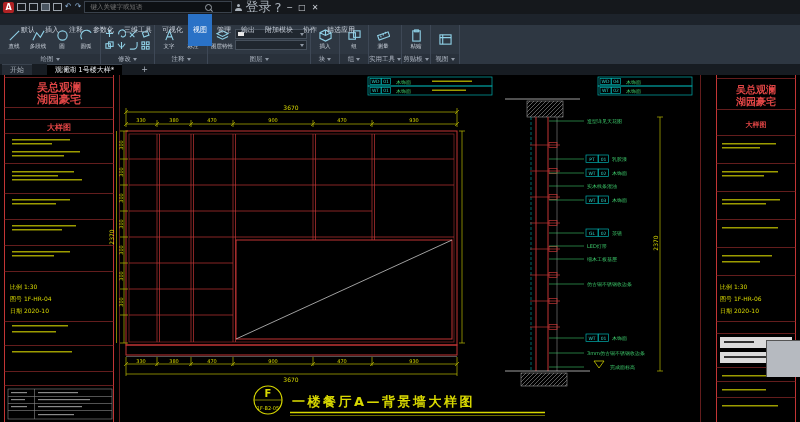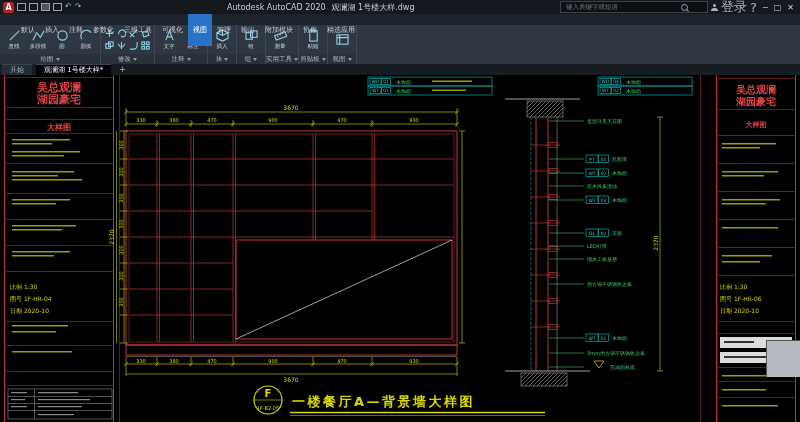--- a/index.html
+++ b/index.html
@@ -36,21 +36,21 @@
   .bigbtn{width:22px;height:27px;display:flex;flex-direction:column;align-items:center;justify-content:center;gap:1px;}
   .bigbtn .cap{color:#cfd6df;font-size:5.5px;white-space:nowrap;}
   .ic{width:13px;height:13px;stroke:#8fd0e6;fill:none;stroke-width:1.2;}
   .ics{width:9px;height:9px;stroke:#8fd0e6;fill:none;stroke-width:1.2;}
   .smgrid{display:grid;grid-template-columns:repeat(4,11px);grid-auto-rows:11px;gap:1px;align-items:center;justify-items:center;}
   .ddcol{display:flex;flex-direction:column;gap:1px;}
   .dd{width:66px;height:8px;background:#20272f;border:1px solid #46505c;color:#ccd3da;font-size:6px;display:flex;align-items:center;padding:0 2px;gap:2px;}
   .dd .sw{width:6px;height:4px;background:#e8e8e8;flex:0 0 auto;}
   .dd .lbl{flex:1;overflow:hidden;white-space:nowrap;}
   
-  .filetabs{position:absolute;top:64px;left:0;right:0;height:11px;background:#171c22;display:flex;align-items:stretch;padding-left:2px;gap:4px;z-index:6;}
+  .filetabs{position:absolute;top:64px;left:0;right:0;height:11px;background:#171c22;display:flex;align-items:stretch;padding-left:2px;gap:15px;z-index:6;}
   .ftab{font-size:7px;color:#aab2bc;background:#252c35;padding:0 8px;display:flex;align-items:center;border-top:1px solid #39424e;}
   .ftab.active{background:#000000;color:#eaeef3;}
   .ftab-plus{color:#aab2bc;font-size:8px;padding:0 4px;display:flex;align-items:center;}
   
   .canvas{position:absolute;top:75px;left:0;width:800px;height:302px;background:#000;}
   .thumb{position:absolute;right:0;bottom:0;width:33px;height:36px;background:#b6bac0;border-left:1px solid #555;border-top:1px solid #555;}
   
   svg text{font-family:"DejaVu Sans",sans-serif;}
   .ln-r{stroke:#c23535;stroke-width:1;fill:none;}
   .ln-rt{stroke:#c23535;stroke-width:0.7;fill:none;}
@@ -76,23 +76,20 @@
 <div class="titlebar">
   <div class="logo">A</div>
   <div class="qat">
     <span class="qi"></span>
     <span class="qi"></span>
     <span class="qi save"></span>
     <span class="qi"></span>
     <span class="qg">↶</span>
     <span class="qg">↷</span>
   </div>
-  <div class="title-text">
-    <span>Autodesk AutoCAD 2020</span><b>观澜湖 1号楼大样.dwg</b>
-  </div>
   <div class="searchbox">
     <input placeholder="键入关键字或短语" style="">
     <span class="mag"></span>
   </div>
   <span class="person"></span>
   <span class="signin">登录</span>
   <span class="signin">?</span>
   <div class="winctl">
     <span>─</span>
     <span>□</span>
@@ -203,20 +200,46 @@
           </svg>
         <span class="cap">标注</span>
       </div>
     </div>
     <div class="plabel">
         <span>注释</span>
         <i class="car"></i>
       </div>
   </div>
 
+  <div class="panel">
+    <div class="pc">
+      <div class="bigbtn">
+        <svg class="ic" viewBox="0 0 14 14">
+            <path d="M7,2 L13,5 L7,8 L1,5 Z"></path>
+            <path d="M1,8 L7,11 L13,8"></path>
+          </svg>
+        <span class="cap">图层特性</span>
+      </div>
+      <div class="ddcol">
+        <div class="dd">
+            <span class="sw"></span>
+            <span class="lbl"></span>
+            <i class="car"></i>
+          </div>
+        <div class="dd">
+            <span class="lbl"></span>
+            <i class="car"></i>
+          </div>
+      </div>
+    </div>
+    <div class="plabel">
+        <span>图层</span>
+        <i class="car"></i>
+      </div>
+  </div>
 
   <div class="panel">
     <div class="pc">
       <div class="bigbtn">
         <svg class="ic" viewBox="0 0 14 14">
             <path d="M7,1 L13,4 V10 L7,13 L1,10 V4 Z M7,1 V7 M1,4 L7,7 L13,4"></path>
           </svg>
         <span class="cap">插入</span>
       </div>
     </div>

